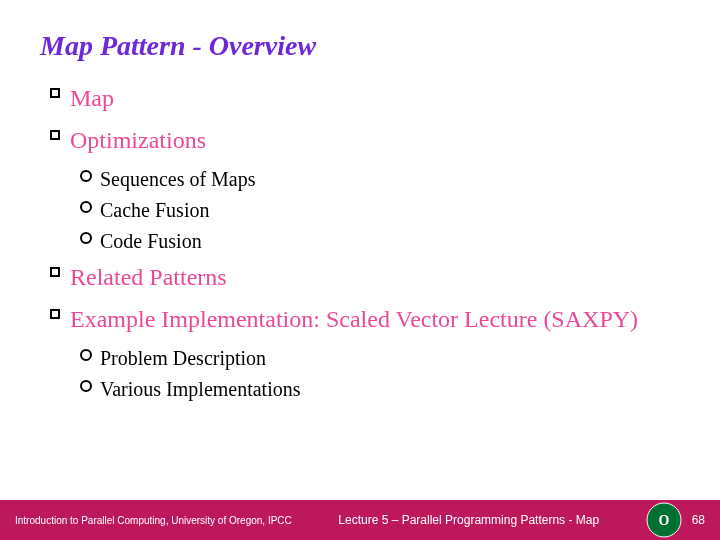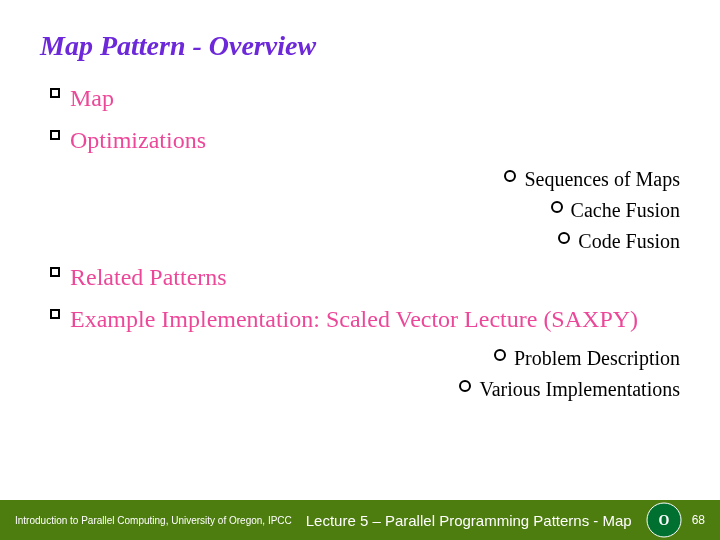--- a/index.html
+++ b/index.html
@@ -62,21 +62,20 @@
     .sub-bullets {
       padding-left: 30px;
       margin-top: 2px;
       margin-bottom: 6px;
     }
 
     .sub-bullet-item {
       display: flex;
       align-items: flex-start;
       margin-bottom: 3px;
-      justify-content: flex-end;
     }
 
     .sub-bullet-circle {
       display: inline-block;
       width: 12px;
       height: 12px;
       border: 2px solid #000;
       border-radius: 50%;
       margin-top: 5px;
       margin-right: 8px;
@@ -88,36 +87,36 @@
       color: #000000;
       line-height: 1.4;
     }
 
     .footer {
       position: absolute;
       bottom: 0;
       left: 0;
       right: 0;
       height: 40px;
-      background: #4d7c0f;
+      background: #be185d;
       display: flex;
       align-items: center;
       justify-content: space-between;
       padding: 0 15px;
     }
 
     .footer-left {
       color: #ffffff;
       font-size: 10px;
       font-family: Arial, sans-serif;
     }
 
     .footer-right {
       color: #ffffff;
-      font-size: 15px;
+      font-size: 12px;
       font-family: Arial, sans-serif;
       flex: 1;
       text-align: center;
     }
 
     .footer-logo {
       width: 36px;
       height: 36px;
       flex-shrink: 0;
     }

